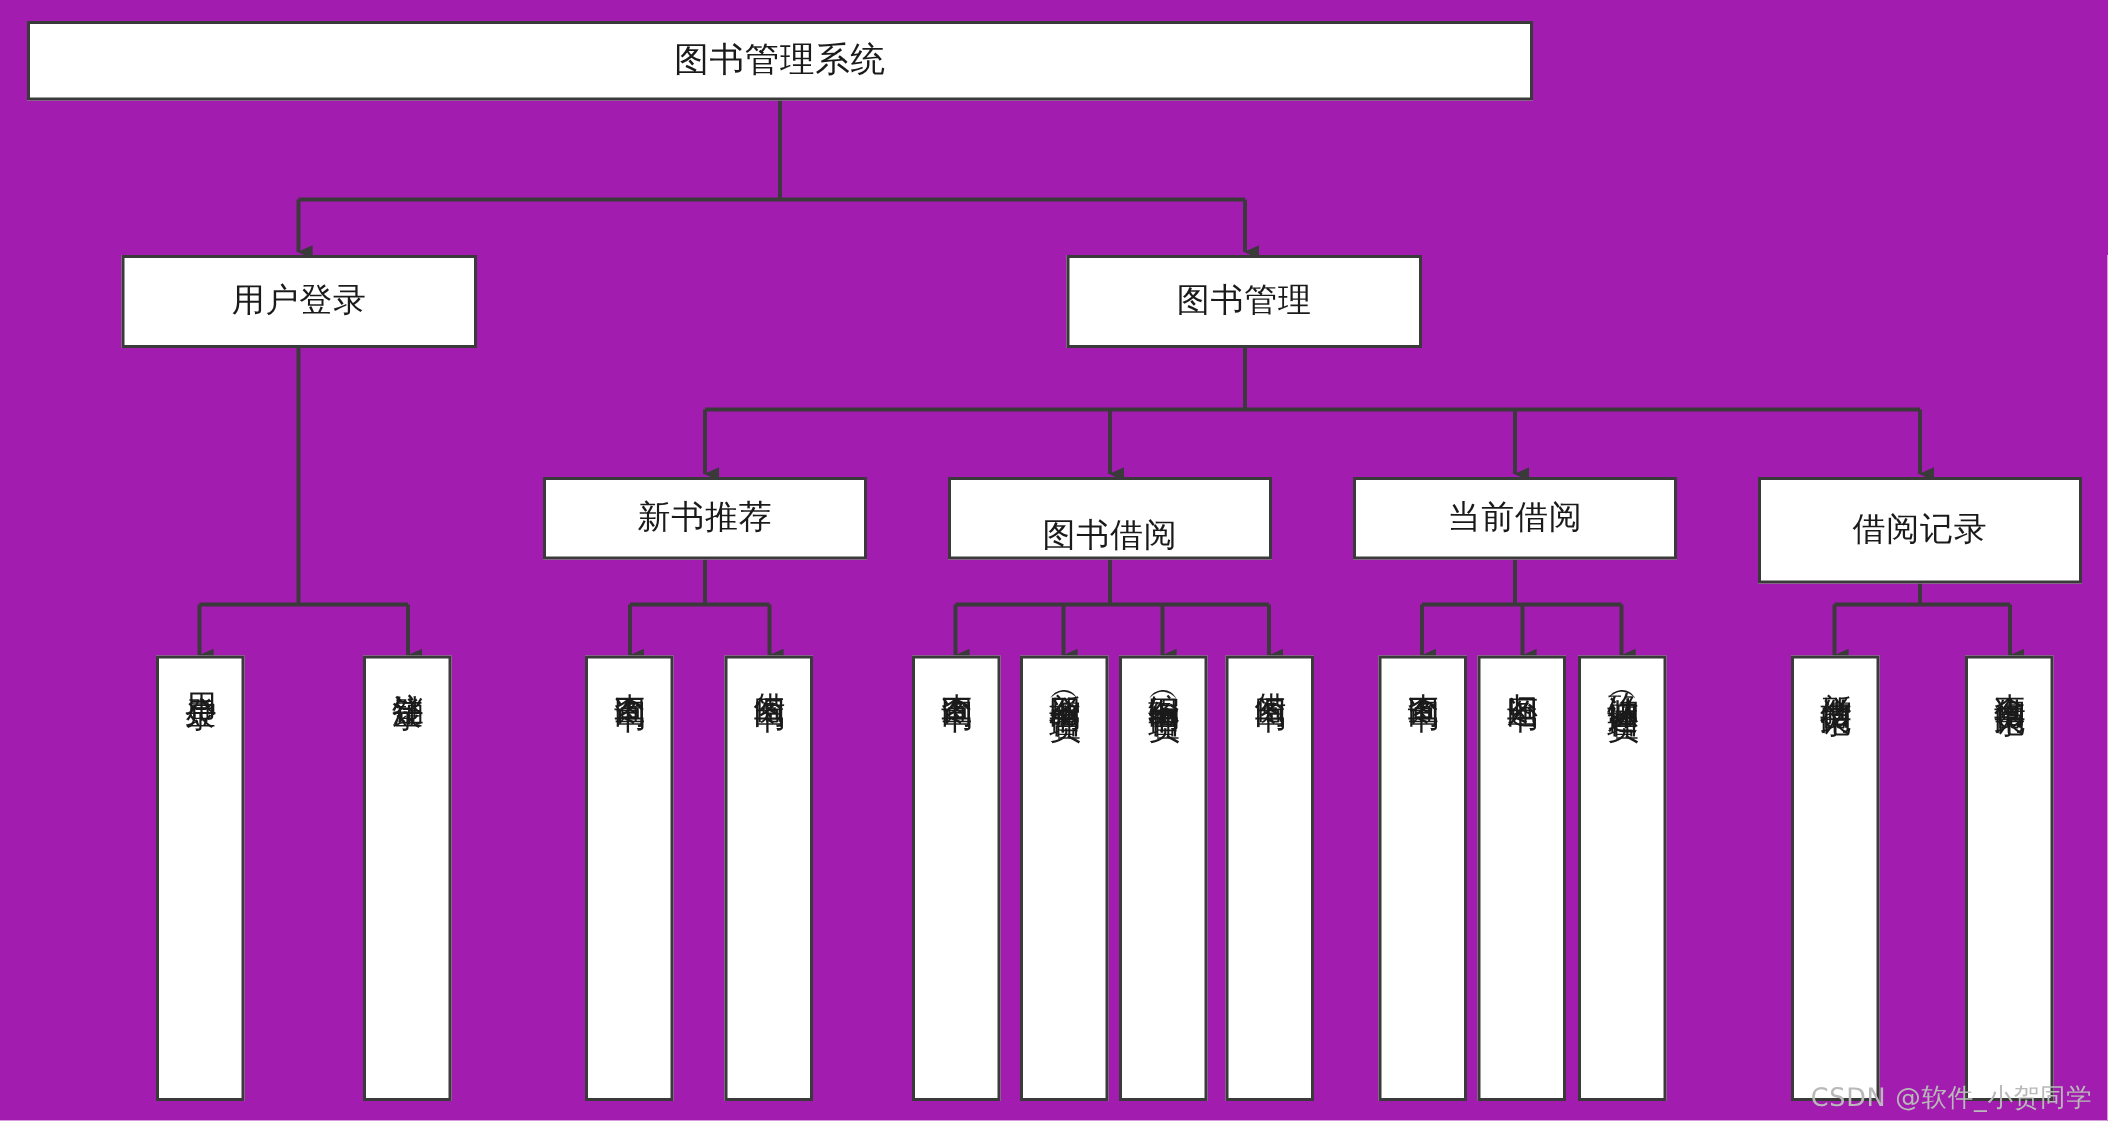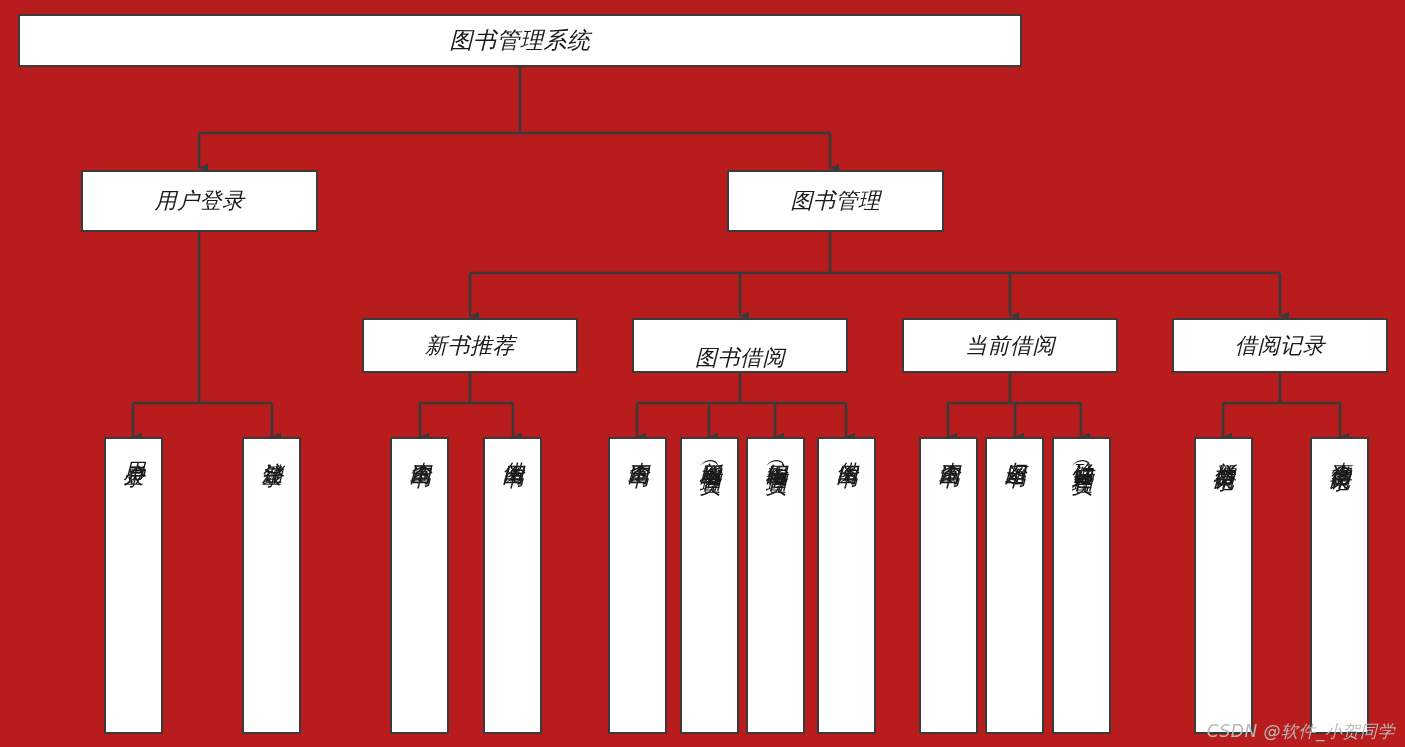--- a/index.html
+++ b/index.html
@@ -7,23 +7,22 @@
     padding: 0;
     background: #ffffff;
   }
   body {
     font-family: "DejaVu Sans", "Liberation Sans", sans-serif;
   }
   #canvas {
     position: relative;
     width: 1405px;
     height: 747px;
-    background: #b91c1c;
+    background: #a21caf;
     overflow: hidden;
-    font-style: italic;
   }
   svg.wires {
     position: absolute;
     left: 0;
     top: 0;
     width: 1405px;
     height: 747px;
     pointer-events: none;
   }
   .node {
@@ -130,34 +129,34 @@
     </g>
   </svg>
 
   <div class="node horiz root" style="left:18px; top:14px; width:1004px; height:53px;">
     <span class="lbl">图书管理系统</span>
   </div>
 
   <div class="node horiz" style="left:81px; top:170px; width:237px; height:62px;">
     <span class="lbl">用户登录</span>
   </div>
-  <div class="node horiz" style="left:711px; top:170px; width:217px; height:62px;margin-left:16px;">
+  <div class="node horiz" style="left:711px; top:170px; width:237px; height:62px;">
     <span class="lbl">图书管理</span>
   </div>
 
   <div class="node horiz" style="left:362px; top:318px; width:216px; height:55px;">
     <span class="lbl">新书推荐</span>
   </div>
   <div class="node horiz" style="left:632px; top:318px; width:216px; height:55px;align-items:flex-end;">
     <span class="lbl">图书借阅</span>
   </div>
   <div class="node horiz" style="left:902px; top:318px; width:216px; height:55px;">
     <span class="lbl">当前借阅</span>
   </div>
-  <div class="node horiz" style="left:1172px; top:318px; width:216px; height:55px;">
+  <div class="node horiz" style="left:1172px; top:318px; width:216px; height:71px;">
     <span class="lbl">借阅记录</span>
   </div>
 
   <div class="node vert" style="left:104px; top:437px; width:59px; height:297px;">
     <span class="lbl">用户登录</span>
   </div>
   <div class="node vert" style="left:242px; top:437px; width:59px; height:297px;">
     <span class="lbl">注销登录</span>
   </div>
 

